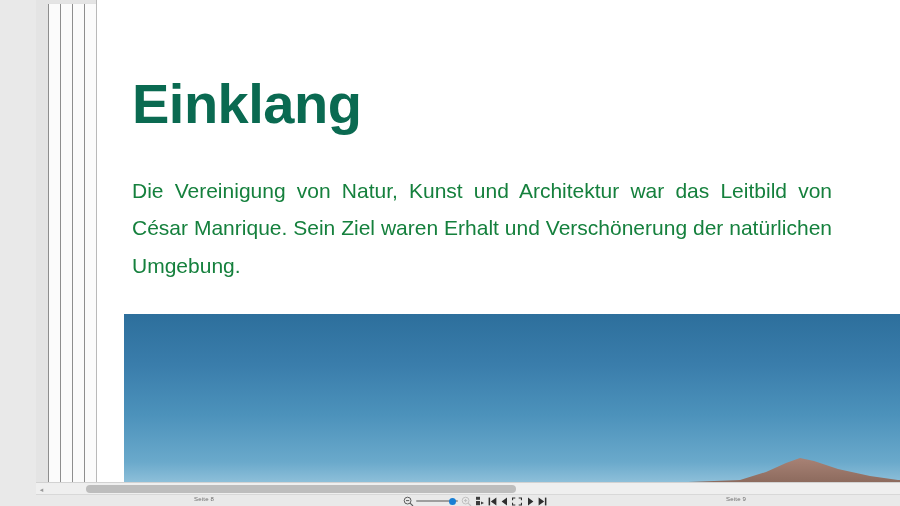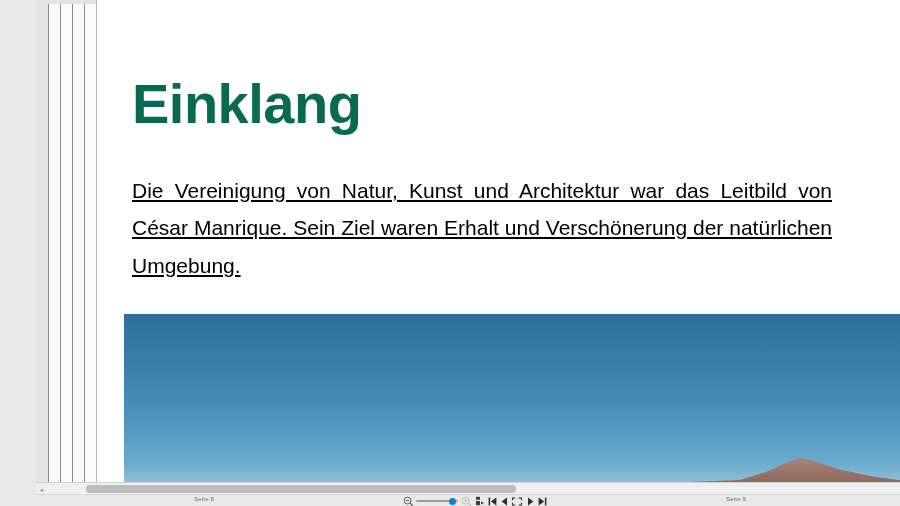--- a/index.html
+++ b/index.html
@@ -89,24 +89,23 @@
     white-space: nowrap;
   }
 
   #slide-body {
     position: absolute;
     left: 35px;
     top: 172px;
     width: 700px;
     font-size: 21px;
     line-height: 1.78;
-    color: #000000;
+    color: #15803d;
     text-align: justify;
     text-justify: inter-word;
-    text-decoration: underline;
   }
 
   
   #slide-photo {
     position: absolute;
     left: 27px;
     top: 314px;
     width: 798px;
     height: 168px;
     overflow: hidden;

